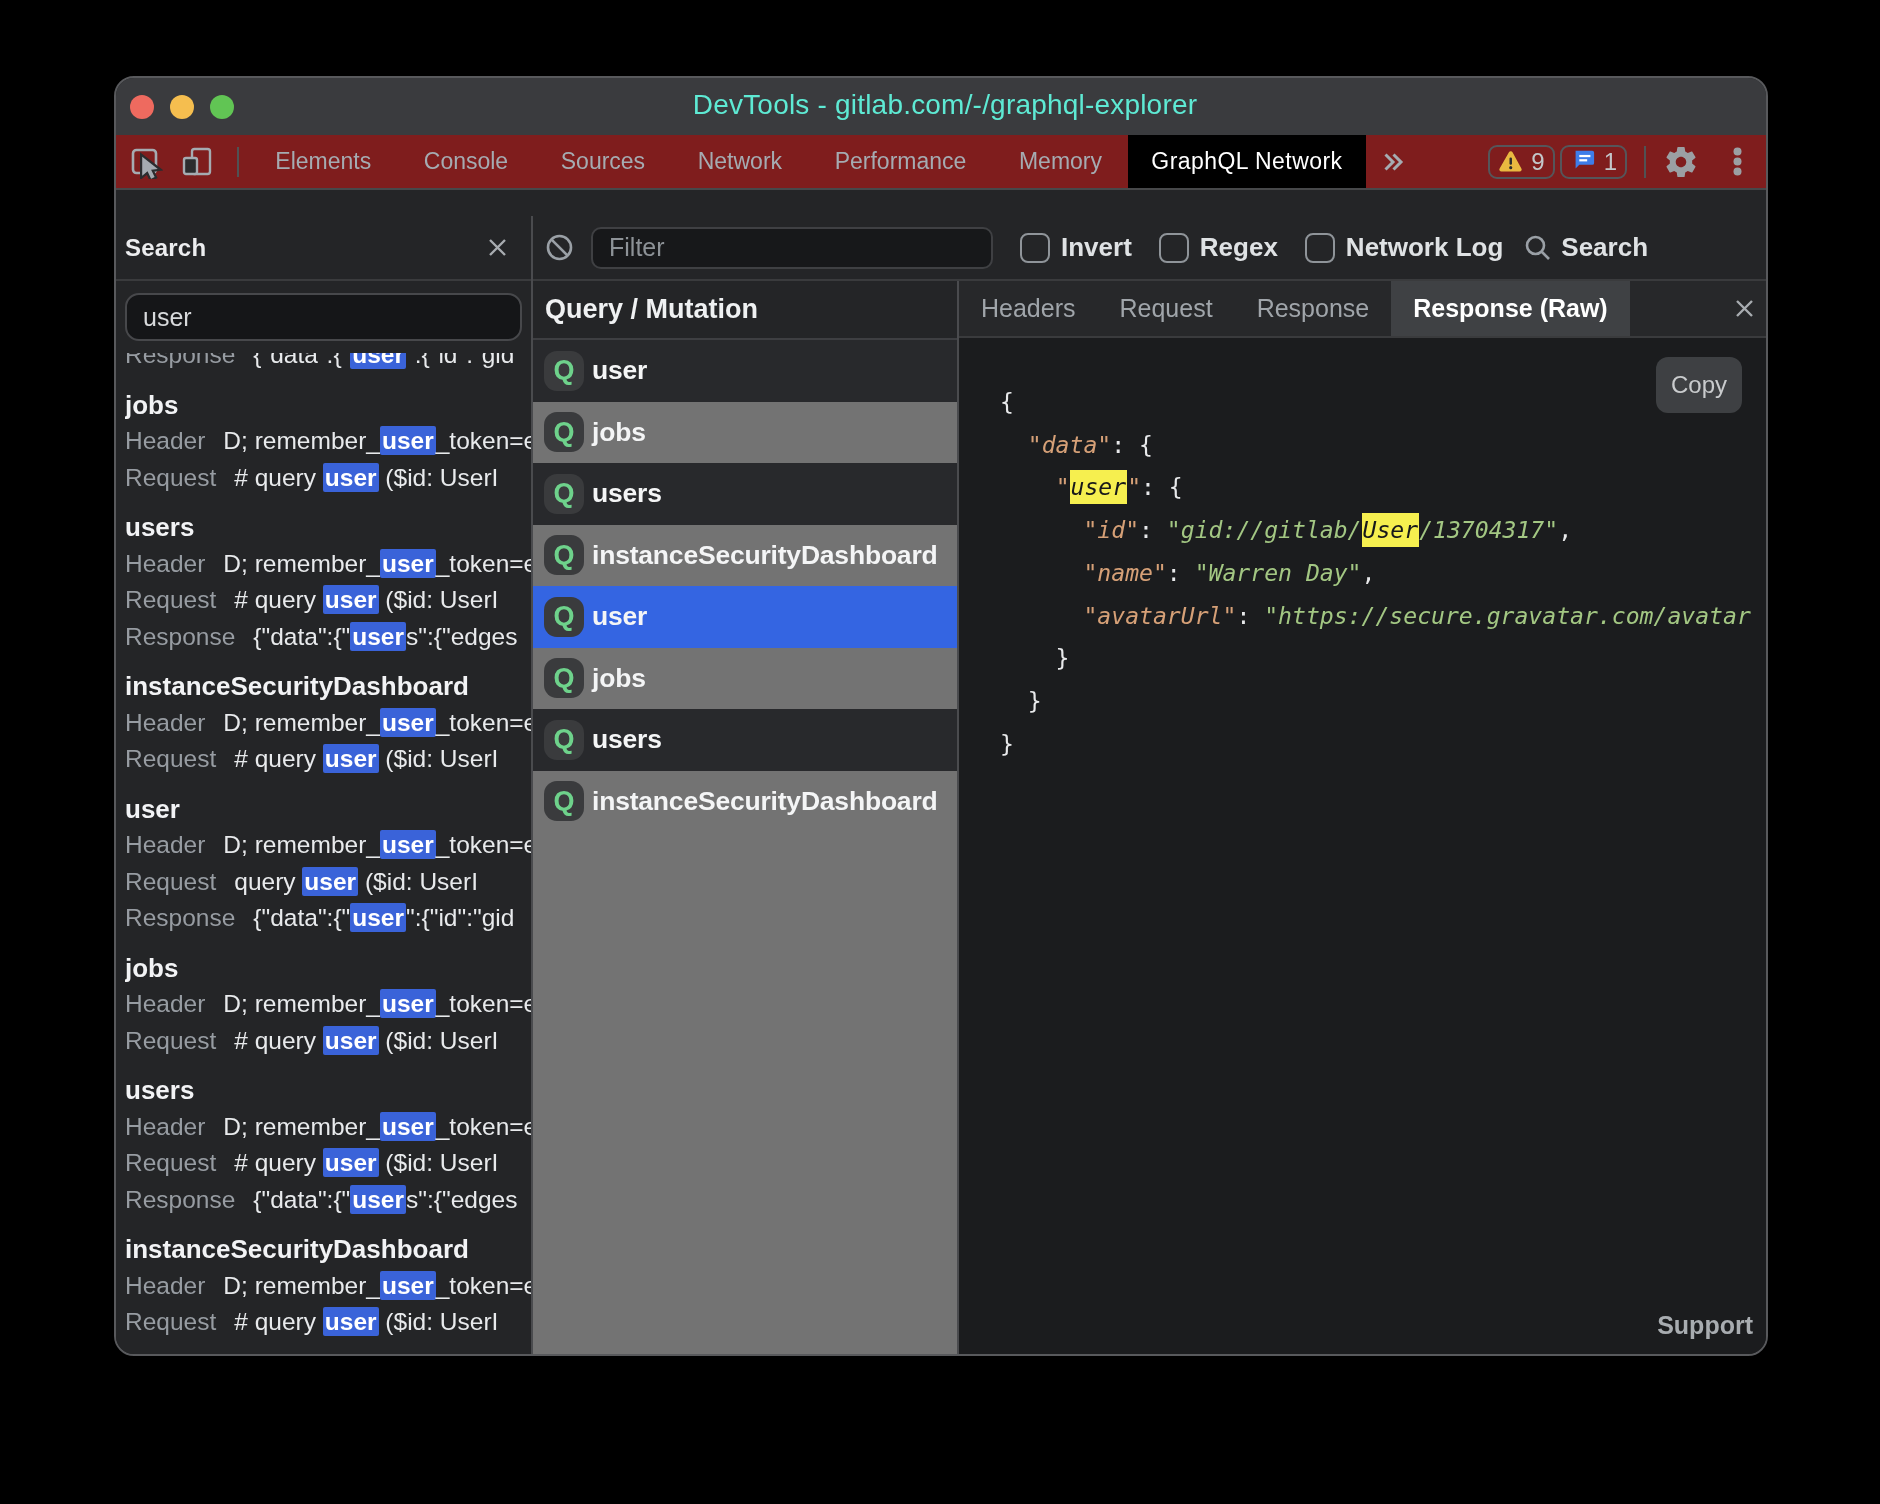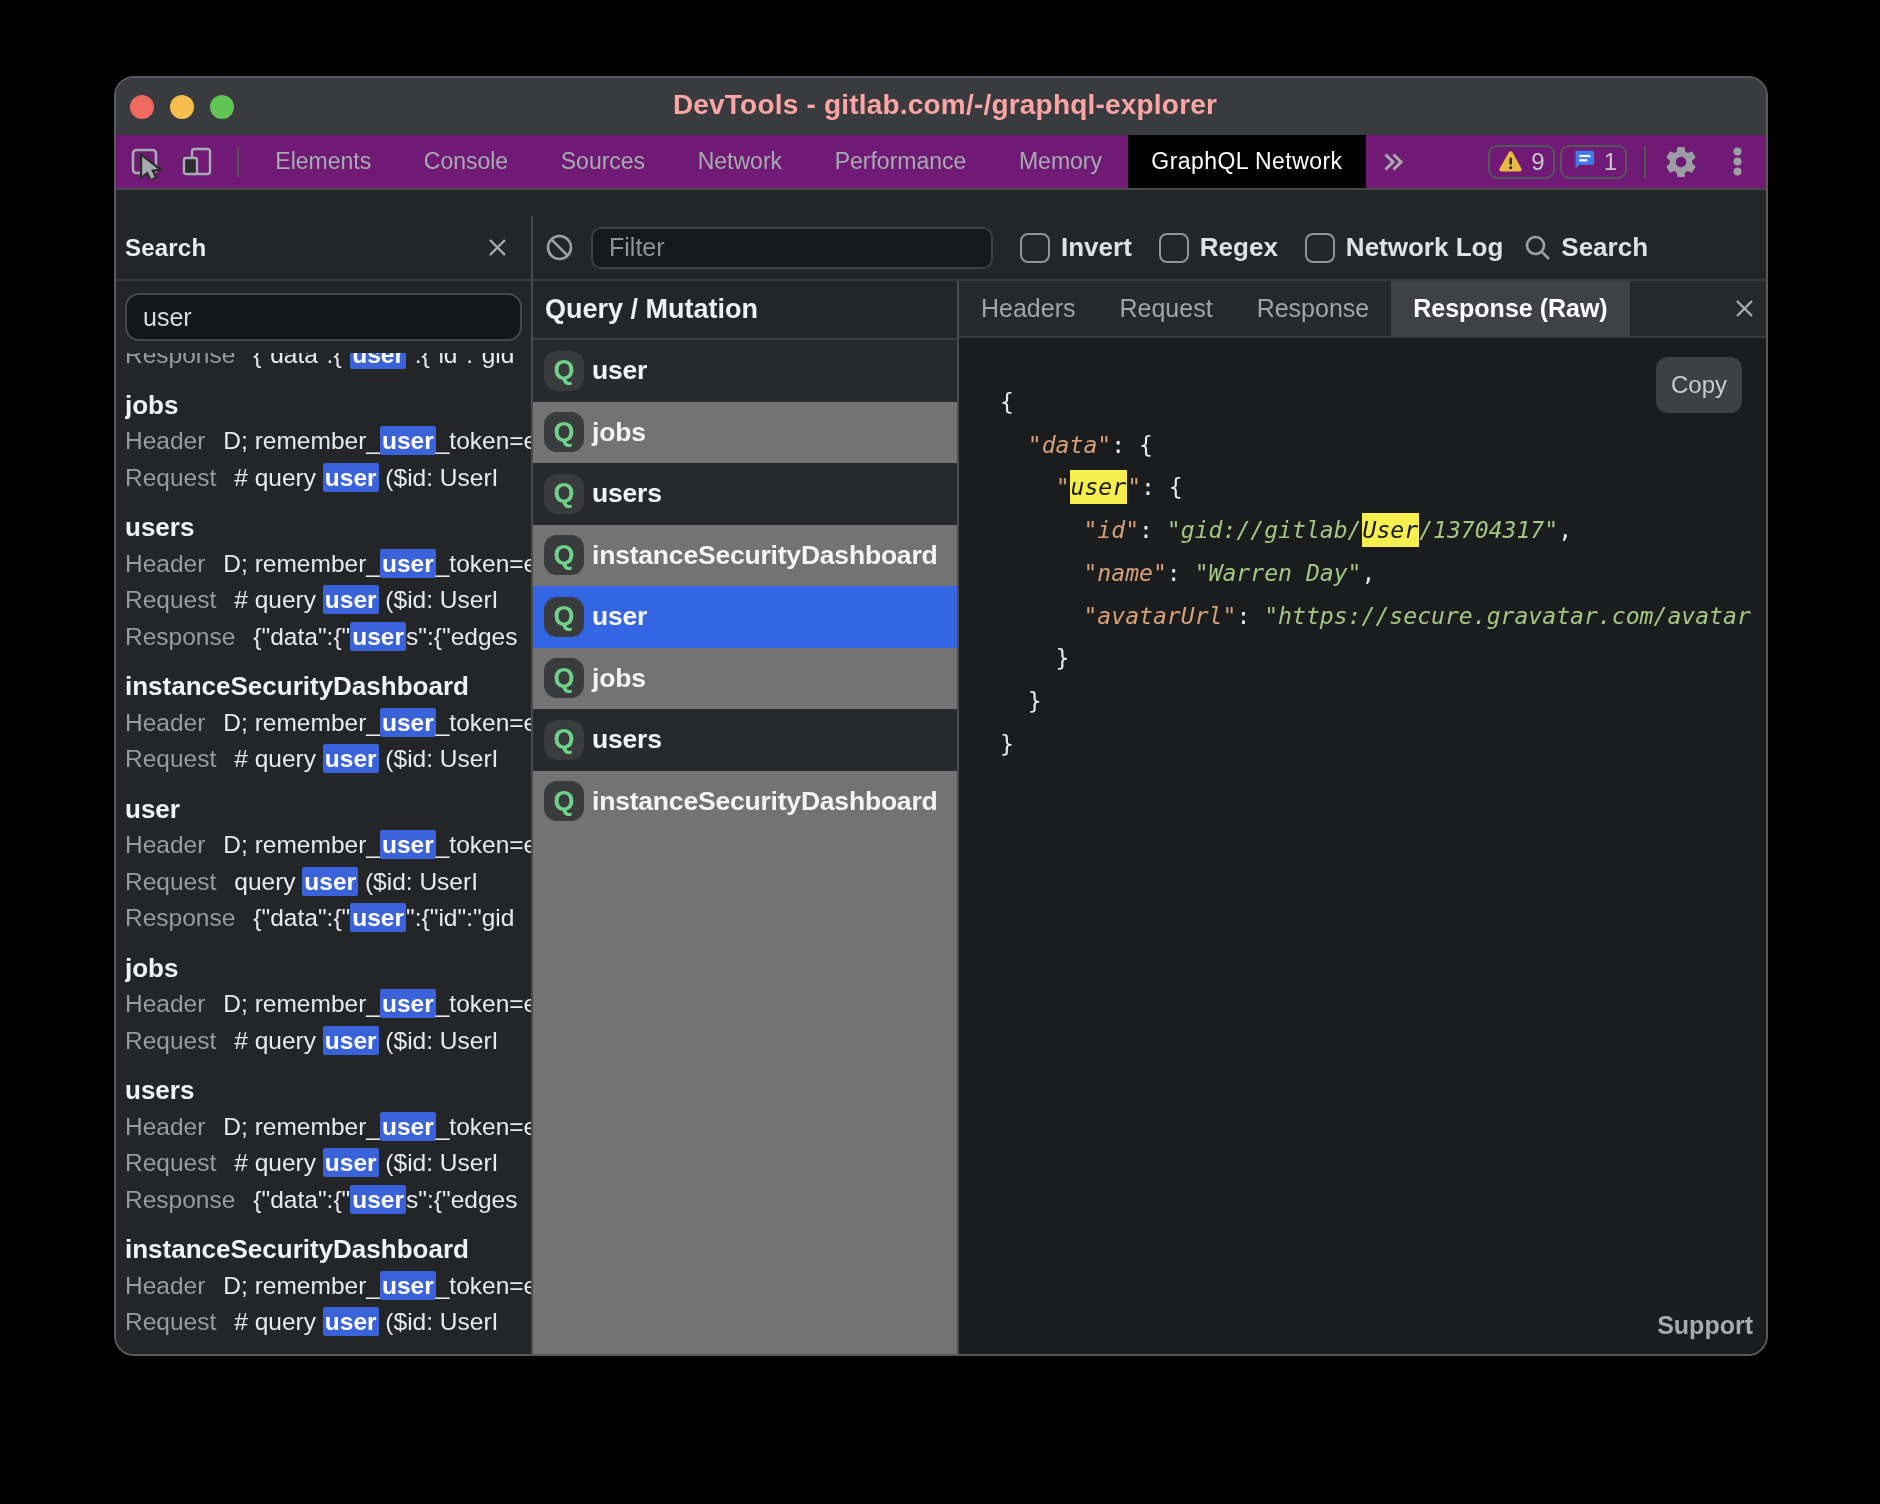--- a/index.html
+++ b/index.html
@@ -11,24 +11,24 @@
     display:flex; flex-direction:column; }
 
   
   .titlebar { height:57px; flex:none; background:#3A3B3E; position:relative;
     display:flex; align-items:center; justify-content:center; }
   .lights { position:absolute; left:14px; top:0; height:100%; display:flex; align-items:center; gap:16px; }
   .light { width:24px; height:24px; border-radius:50%; }
   .light.red { background:#EE6A5F; }
   .light.yellow { background:#F5BE4F; }
   .light.green { background:#61C554; }
-  .title { font-weight:700; font-size:28px; color:#fca5a5; letter-spacing:0.2px; position:relative; top:-2px;margin-left:8px; }
-
-  
-  .toolbar { height:55px; flex:none; background:#701a75; border-bottom:2px solid #47484A;
+  .title { font-weight:400; font-size:28px; color:#5eead4; letter-spacing:0.2px; position:relative; top:-2px;margin-left:8px; }
+
+  
+  .toolbar { height:55px; flex:none; background:#7f1d1d; border-bottom:2px solid #47484A;
     display:flex; align-items:center; }
   .tb-icon { flex:none; display:flex; align-items:center; justify-content:center; }
   .icon-inspect { margin-left:13px; }
   .icon-device { margin-left:17px; }
   .tb-divider { width:2px; height:30px; background:#505254; margin-left:23px; flex:none; }
   .tb-tabs { display:flex; height:100%; margin-left:10px; }
   .tb-tab { padding:0 26.3px; font-size:23px; color:#A5ABB1; display:flex; align-items:center; height:100%; white-space:nowrap; }
   .tb-tab.active { background:#000; color:#FFF; font-weight:500; padding:0 23px; letter-spacing:0.45px; }
   .chev { margin-left:16px; display:flex; align-items:center; }
   .tb-spacer { flex:1; }

